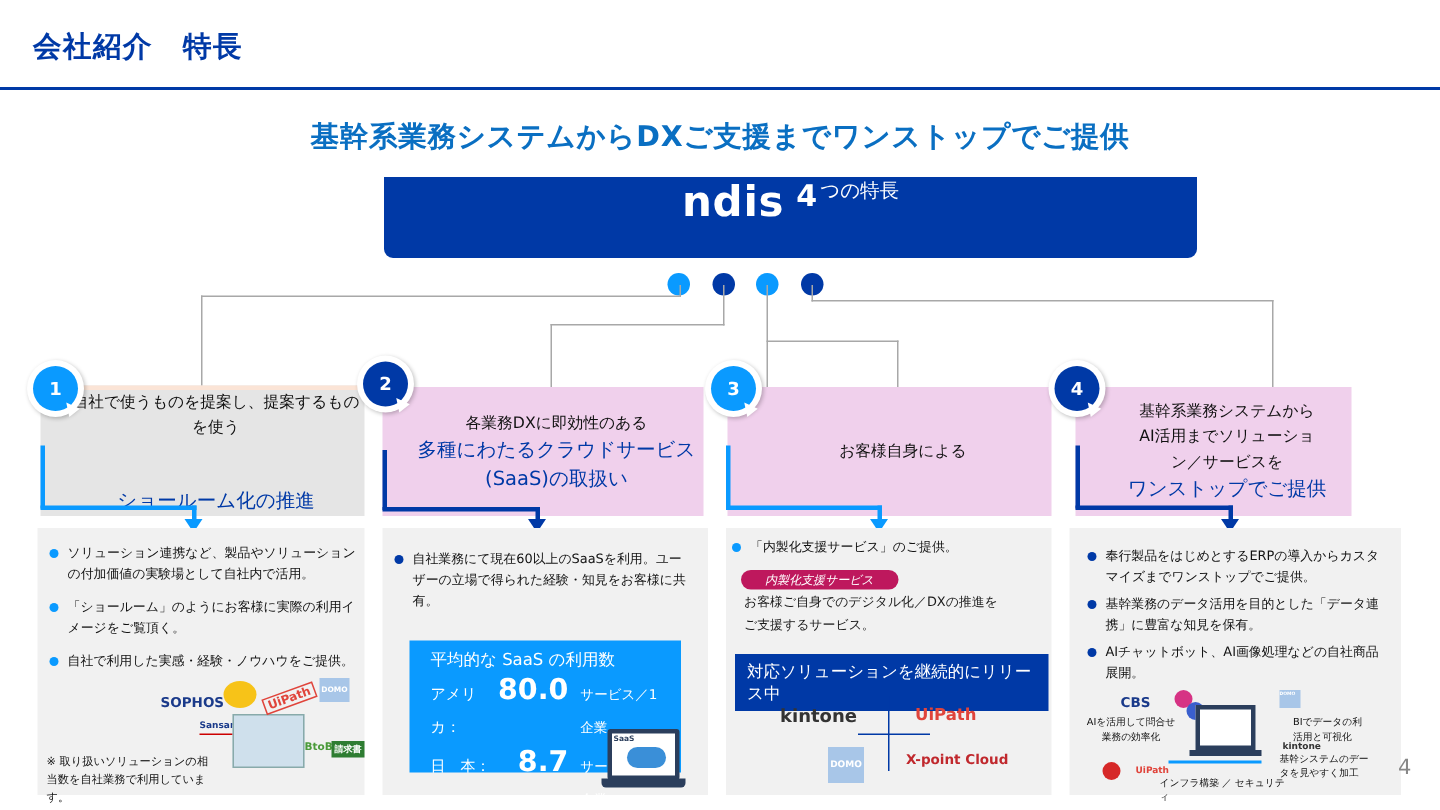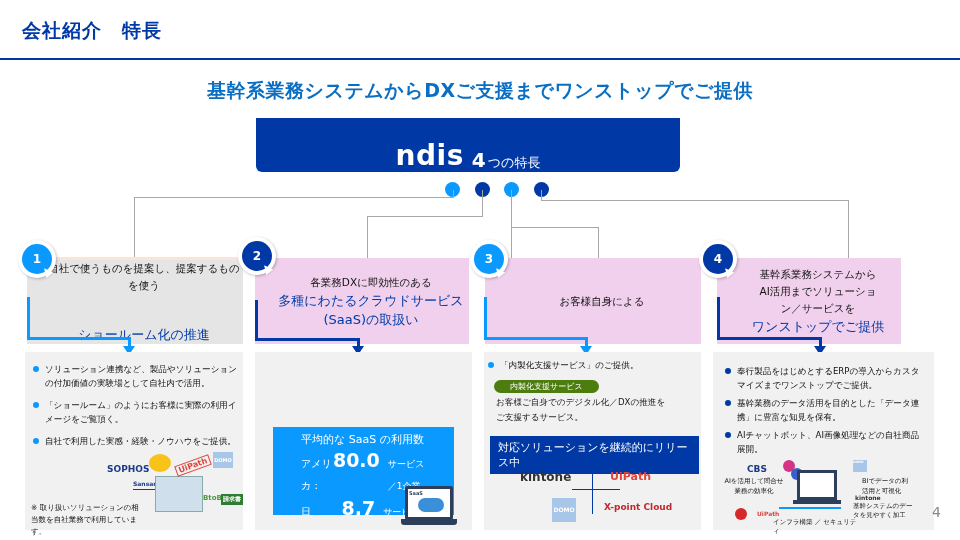--- a/index.html
+++ b/index.html
@@ -4,21 +4,21 @@
 <style>
   * { box-sizing: border-box; margin: 0; padding: 0; }
   html, body { width: 960px; height: 540px; background: #ffffff; overflow: hidden; }
   body { position: relative; font-family: "DejaVu Sans", "Liberation Sans", sans-serif; color: #1a1a1a; }
 
   .page-title { position: absolute; left: 22px; top: 18px; font-size: 19px; font-weight: bold; color: #0039a6; letter-spacing: 1px; }
   .title-rule { position: absolute; left: 0; top: 58px; width: 960px; height: 2px; background: #0039a6; }
 
   .headline { position: absolute; left: 0; width: 960px; top: 78px; text-align: center; font-size: 19px; font-weight: bold; color: #0a6fc2; letter-spacing: 0.5px; }
 
-  .banner { position: absolute; left: 256px; top: 118px; width: 424px; height: 54px; background: #0039a6; border-radius: 0 0 6px 6px; display: flex; align-items: flex-end; justify-content: center; color: #fff; }
+  .banner { position: absolute; left: 256px; top: 118px; width: 542px; height: 54px; background: #0039a6; border-radius: 0 0 6px 6px; display: flex; align-items: flex-start; justify-content: center; color: #fff; }
   .banner .brand { font-family: "DejaVu Sans", sans-serif; font-size: 28px; font-weight: bold; letter-spacing: 0.5px; margin-right: 8px; }
   .banner .num { font-size: 20px; font-weight: bold; margin-right: 2px; }
   .banner .suffix { font-size: 13px; }
 
   .dot { position: absolute; width: 15px; height: 15px; border-radius: 50%; }
   .dot.light { background: #0a9aff; }
   .dot.dark { background: #0039a6; }
 
   .conn { position: absolute; border-color: #a8a8a8; border-style: solid; border-width: 0; }
 
@@ -34,28 +34,28 @@
   .badge-tail { position: absolute; left: 24px; top: 30px; width: 0; height: 0; border-left: 6px solid transparent; border-right: 4px solid transparent; border-top: 8px solid #fff; transform: rotate(25deg); }
 
   .flow-line { position: absolute; }
   .arrow-down { position: absolute; width: 0; height: 0; border-left: 6px solid transparent; border-right: 6px solid transparent; }
 
   .detail { position: absolute; top: 352px; height: 178px; background: #f1f1f1; }
   .bullet { position: relative; padding-left: 14px; font-size: 8.6px; line-height: 14px; color: #111; margin-bottom: 8px; }
   .bullet::before { content: ""; position: absolute; left: 2px; top: 4px; width: 6px; height: 6px; border-radius: 50%; background: #0a9aff; }
   .bullet.dark::before { background: #0039a6; }
 
-  .stat-box { position: absolute; background: #0a9aff; color: #fff; padding: 4px 28px; }
+  .stat-box { position: absolute; background: #0a9aff; color: #fff; padding: 4px 14px; }
   .stat-box .t { font-size: 11px; line-height: 18px; }
   .stat-row { display: flex; align-items: baseline; font-size: 10px; line-height: 22px; }
   .stat-row .lbl { width: 58px; }
   .stat-row .val { font-size: 19px; font-weight: bold; width: 62px; text-align: right; margin-right: 8px; }
   .stat-row .unit { font-size: 9px; }
 
-  .pill { display: inline-block; background: #4d7c0f; color: #fff; font-size: 8px; padding: 1px 16px; border-radius: 8px; margin: 4px 0 2px 8px; }
+  .pill { display: inline-block; background: #be185d; color: #fff; font-size: 8px; padding: 1px 16px; border-radius: 8px; margin: 4px 0 2px 8px; font-style: italic; }
   .release-bar { position: absolute; background: #0039a6; color: #fff; font-size: 11px; padding: 4px 8px; }
 
   .logo { position: absolute; font-weight: bold; }
   .footnote { position: absolute; font-size: 7.5px; line-height: 12px; color: #111; }
   .page-num { position: absolute; left: 932px; top: 504px; font-size: 14px; color: #888; }
 </style>
 </head>
 <body>
 
 <div class="page-title">会社紹介　特長</div>
@@ -120,20 +120,23 @@
 <div class="badge-wrap" style="left:238px;top:237px;">
   <div class="badge dark">2</div>
   <div class="badge-tail"></div>
 </div>
 <div class="flow-line" style="left:255px;top:300px;width:3px;height:40px;background:#0039a6;"></div>
 <div class="flow-line" style="left:255px;top:338px;width:105px;height:3px;background:#0039a6;"></div>
 <div class="flow-line" style="left:357px;top:338px;width:3px;height:9px;background:#0039a6;"></div>
 <div class="arrow-down" style="left:352px;top:346px;border-top:9px solid #0039a6;"></div>
 
 <div class="detail" style="left:255px;width:217px;">
+  <div style="padding:14px 10px 0 6px;">
+    <div class="bullet dark">自社業務にて現在60以上のSaaSを利用。ユーザーの立場で得られた経験・知見をお客様に共有。</div>
+  </div>
   <div class="stat-box" style="left:18px;top:75px;width:181px;height:88px;">
     <div class="t">平均的な SaaS の利用数</div>
     <div class="stat-row">
       <span class="lbl">アメリカ：</span>
       <span class="val">80.0</span>
       <span class="unit">サービス／1企業</span>
     </div>
     <div class="stat-row">
       <span class="lbl">日　本：</span>
       <span class="val">8.7</span>

